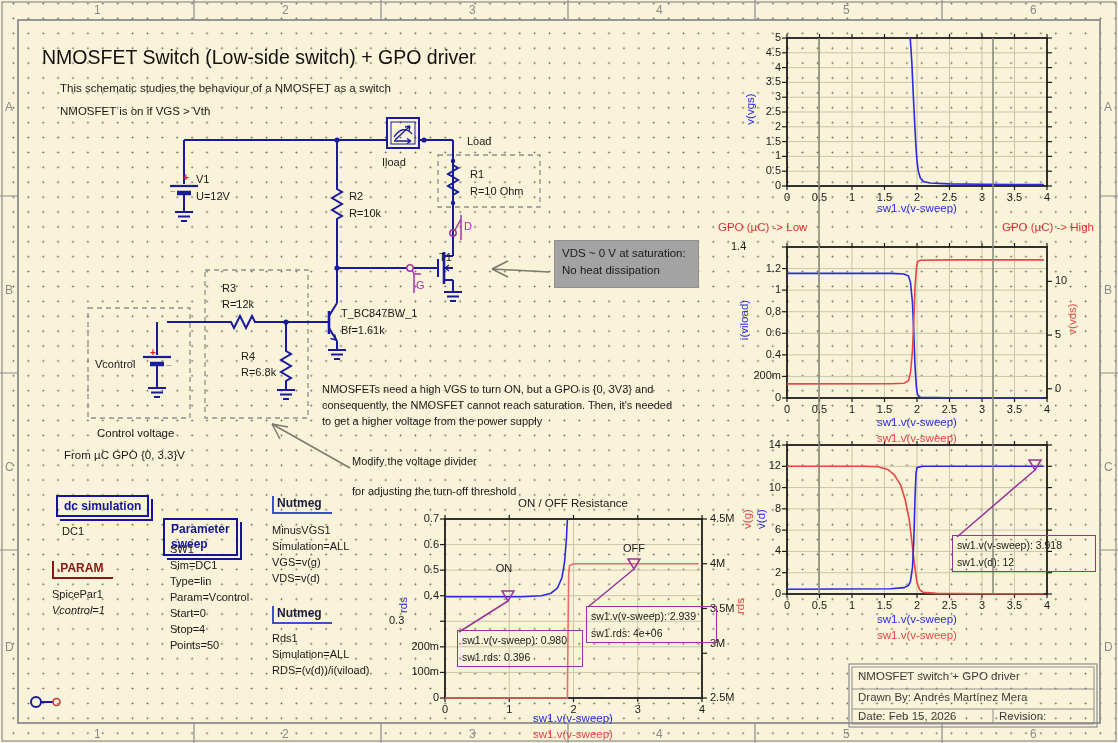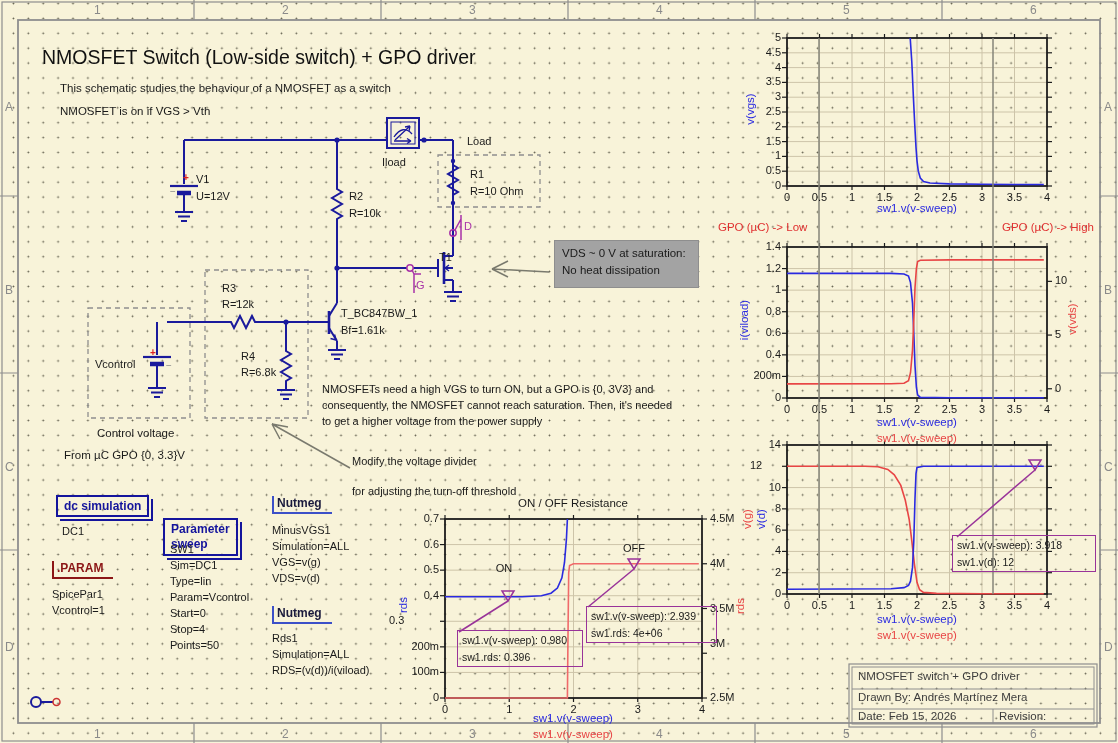--- a/index.html
+++ b/index.html
@@ -398,21 +398,21 @@
     <div class="clb" style="left: 964px; top: 403px; width: 36px; text-align: center;">3</div>
     <div class="clb" style="left: 996.5px; top: 403px; width: 36px; text-align: center;">3.5</div>
     <div class="clb" style="left: 1029px; top: 403px; width: 36px; text-align: center;">4</div>
     <div class="clb" style="left: 731px; top: 391px; width: 50px; text-align: right;">0</div>
     <div class="clb" style="left: 731px; top: 369.429px; width: 50px; text-align: right;">200m</div>
     <div class="clb" style="left: 731px; top: 347.857px; width: 50px; text-align: right;">0.4</div>
     <div class="clb" style="left: 731px; top: 326.286px; width: 50px; text-align: right;">0.6</div>
     <div class="clb" style="left: 731px; top: 304.714px; width: 50px; text-align: right;">0.8</div>
     <div class="clb" style="left: 731px; top: 283.143px; width: 50px; text-align: right;">1</div>
     <div class="clb" style="left: 731px; top: 261.571px; width: 50px; text-align: right;">1.2</div>
-    <div class="clb" style="left: 731px; top: 240px; width: 50px; text-align: right;">1.4</div>
+    <div class="clb" style="left: 731px; top: 240px; width: 50px; text-align: left;">1.4</div>
     <div class="clb" style="left: 1055px; top: 381.764px;">0</div>
     <div class="clb" style="left: 1055px; top: 328.065px;">5</div>
     <div class="clb" style="left: 1055px; top: 274.367px;">10</div>
     <div class="clb" style="left: 837px; top: 416px; width: 160px; text-align: center; color: rgb(42, 42, 224); font-size: 11.5px;">sw1.v(v-sweep)</div>
     <div class="clb" style="left: 837px; top: 432px; width: 160px; text-align: center; color: rgb(232, 69, 69); font-size: 11.5px;">sw1.v(v-sweep)</div>
     <div class="clb" style="left: 704px; top: 314px; width: 80px; text-align: center; color: rgb(42, 42, 224); font-size: 11.5px; transform: rotate(-90deg);">i(viload)</div>
     <div class="clb" style="left: 1032px; top: 313px; width: 80px; text-align: center; color: rgb(232, 69, 69); font-size: 11.5px; transform: rotate(-90deg);">v(vds)</div>
     <div class="clb" style="left: 769px; top: 599px; width: 36px; text-align: center;">0</div>
     <div class="clb" style="left: 801.5px; top: 599px; width: 36px; text-align: center;">0.5</div>
     <div class="clb" style="left: 834px; top: 599px; width: 36px; text-align: center;">1</div>
@@ -421,21 +421,21 @@
     <div class="clb" style="left: 931.5px; top: 599px; width: 36px; text-align: center;">2.5</div>
     <div class="clb" style="left: 964px; top: 599px; width: 36px; text-align: center;">3</div>
     <div class="clb" style="left: 996.5px; top: 599px; width: 36px; text-align: center;">3.5</div>
     <div class="clb" style="left: 1029px; top: 599px; width: 36px; text-align: center;">4</div>
     <div class="clb" style="left: 731px; top: 587px; width: 50px; text-align: right;">0</div>
     <div class="clb" style="left: 731px; top: 565.714px; width: 50px; text-align: right;">2</div>
     <div class="clb" style="left: 731px; top: 544.429px; width: 50px; text-align: right;">4</div>
     <div class="clb" style="left: 731px; top: 523.143px; width: 50px; text-align: right;">6</div>
     <div class="clb" style="left: 731px; top: 501.857px; width: 50px; text-align: right;">8</div>
     <div class="clb" style="left: 731px; top: 480.571px; width: 50px; text-align: right;">10</div>
-    <div class="clb" style="left: 731px; top: 459.286px; width: 50px; text-align: center;">12</div>
+    <div class="clb" style="left: 731px; top: 459.286px; width: 50px; text-align: right;">12</div>
     <div class="clb" style="left: 731px; top: 438px; width: 50px; text-align: right;">14</div>
     <div class="clb" style="left: 837px; top: 613px; width: 160px; text-align: center; color: rgb(42, 42, 224); font-size: 11.5px;">sw1.v(v-sweep)</div>
     <div class="clb" style="left: 837px; top: 629px; width: 160px; text-align: center; color: rgb(232, 69, 69); font-size: 11.5px;">sw1.v(v-sweep)</div>
     <div class="clb" style="left: 707px; top: 513px; width: 80px; text-align: center; color: rgb(232, 69, 69); font-size: 11.5px; transform: rotate(-90deg);">v(g)</div>
     <div class="clb" style="left: 721px; top: 513px; width: 80px; text-align: center; color: rgb(42, 42, 224); font-size: 11.5px; transform: rotate(-90deg);">v(d)</div>
     <div class="clb" style="left: 427px; top: 703px; width: 36px; text-align: center;">0</div>
     <div class="clb" style="left: 491.25px; top: 703px; width: 36px; text-align: center;">1</div>
     <div class="clb" style="left: 555.5px; top: 703px; width: 36px; text-align: center;">2</div>
     <div class="clb" style="left: 619.75px; top: 703px; width: 36px; text-align: center;">3</div>
     <div class="clb" style="left: 684px; top: 703px; width: 36px; text-align: center;">4</div>
@@ -500,21 +500,21 @@
 <div class="t" style="left:352px;top:485px;">for adjusting the turn-off threshold</div>
 
 <div class="t gpolabel" style="left:718px;top:221px;">GPO (µC) -&gt; Low</div>
 <div class="t gpolabel" style="left:1002px;top:221px;">GPO (µC) -&gt; High</div>
 
 <div class="simhead" style="left:56px;top:495px;">dc simulation</div>
 <div class="t" style="left:62px;top:525px;">DC1</div>
 
 <div class="paramhead" style="left:52px;top:561px;">.PARAM</div>
 <div class="t" style="left:52px;top:588px;">SpicePar1</div>
-<div class="t" style="left:52px;top:604px;">Vcontrol=1</div>
+<div class="t" style="left:52px;top:604px;font-style:italic;">Vcontrol=1</div>
 
 <div class="simhead" style="left:163px;top:493px;line-height:15px;margin-top:25px;"><span>Parameter</span><br><span>sweep</span></div>
 <div class="t" style="left:170px;top:543px;">SW1</div>
 <div class="t" style="left:170px;top:559px;">Sim=DC1</div>
 <div class="t" style="left:170px;top:575px;">Type=lin</div>
 <div class="t" style="left:170px;top:591px;">Param=Vcontrol</div>
 <div class="t" style="left:170px;top:607px;">Start=0</div>
 <div class="t" style="left:170px;top:623px;">Stop=4</div>
 <div class="t" style="left:170px;top:639px;">Points=50</div>
 

